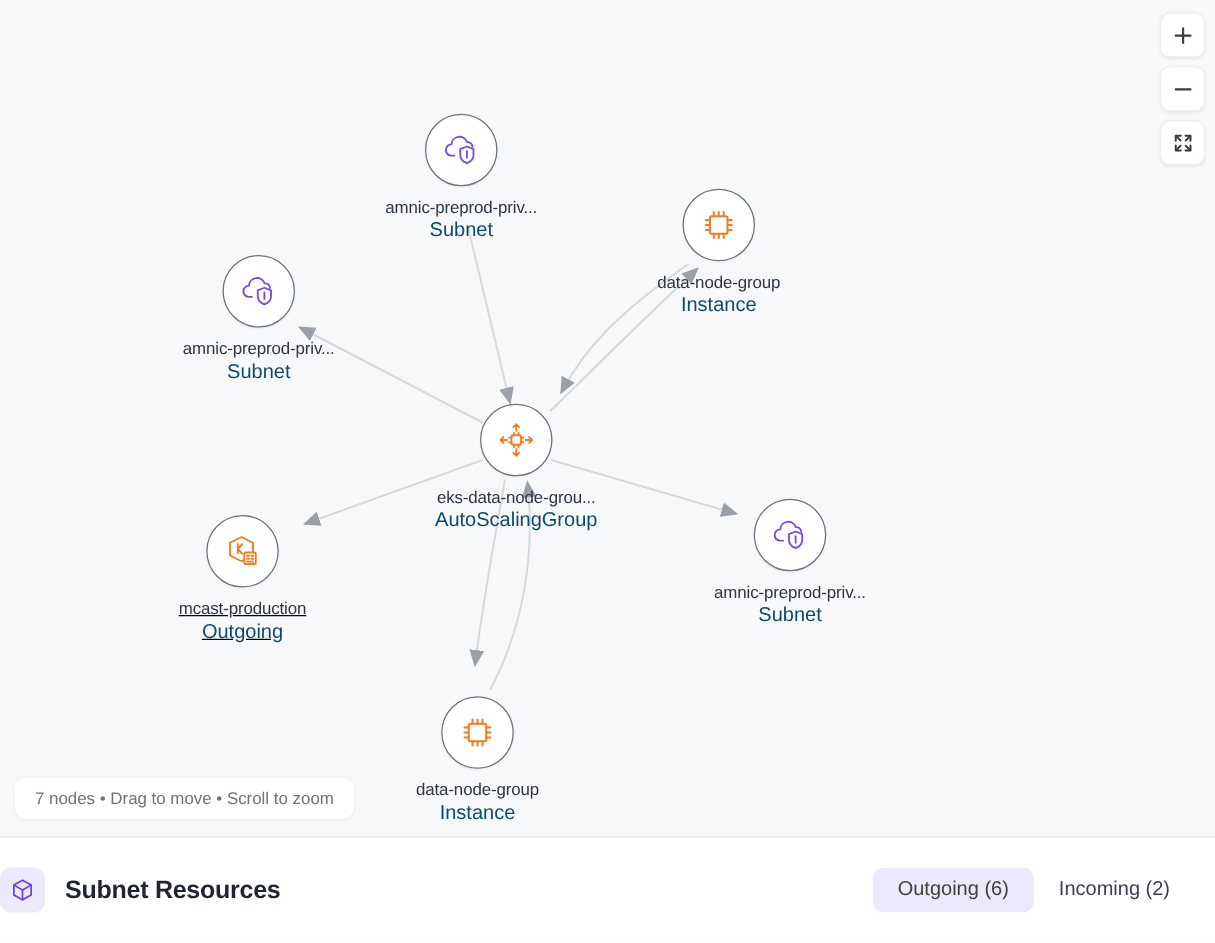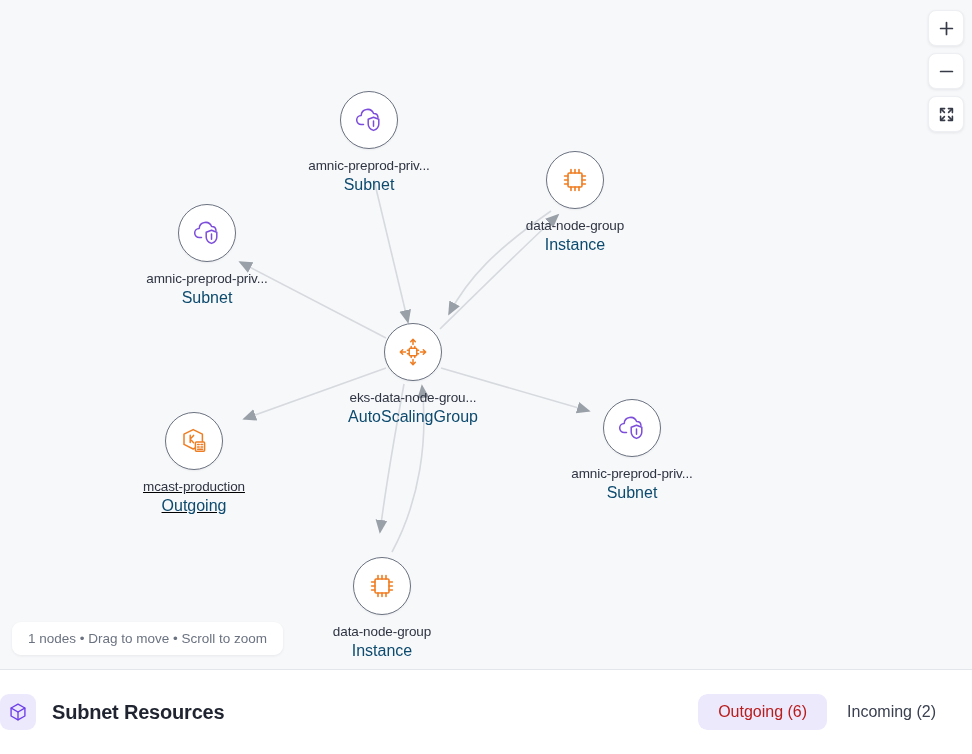--- a/index.html
+++ b/index.html
@@ -173,21 +173,21 @@
     border-radius: 9px;
     cursor: pointer;
     white-space: nowrap;
     border: none;
     background: transparent;
     font-family: "Liberation Sans", sans-serif;
   }
 
   .tab.active {
     background: #ece9fd;
-    color: #b91c1c;
+    color: #404040;
   }
 
   .tab.inactive {
     background: #ffffff;
     color: #3a4050;
   }
 </style>
 </head>
 <body>
 
@@ -334,21 +334,21 @@
           <path d="M12 9 V5.6 M16 9 V5.6 M20 9 V5.6"></path>
           <path d="M12 23 V26.4 M16 23 V26.4 M20 23 V26.4"></path>
           <path d="M9 12 H5.6 M9 16 H5.6 M9 20 H5.6"></path>
           <path d="M23 12 H26.4 M23 16 H26.4 M23 20 H26.4"></path>
         </svg>
       </div>
       <div class="node-label">data-node-group</div>
       <div class="node-type">Instance</div>
     </div>
 
-    <div class="hint-pill">1 nodes • Drag to move • Scroll to zoom</div>
+    <div class="hint-pill">7 nodes • Drag to move • Scroll to zoom</div>
 
   </div>
 
   <div class="footer">
 
     <div class="footer-left">
       <div class="footer-icon-box">
         <svg width="20" height="20" viewBox="0 0 22 22" fill="none" stroke="#6d3fe8" stroke-width="1.5" stroke-linejoin="round" stroke-linecap="round">
           <path d="M11 2.4 L18.6 6.6 V15.4 L11 19.6 L3.4 15.4 V6.6 Z"></path>
           <path d="M3.6 6.7 L11 11 L18.4 6.7"></path>

